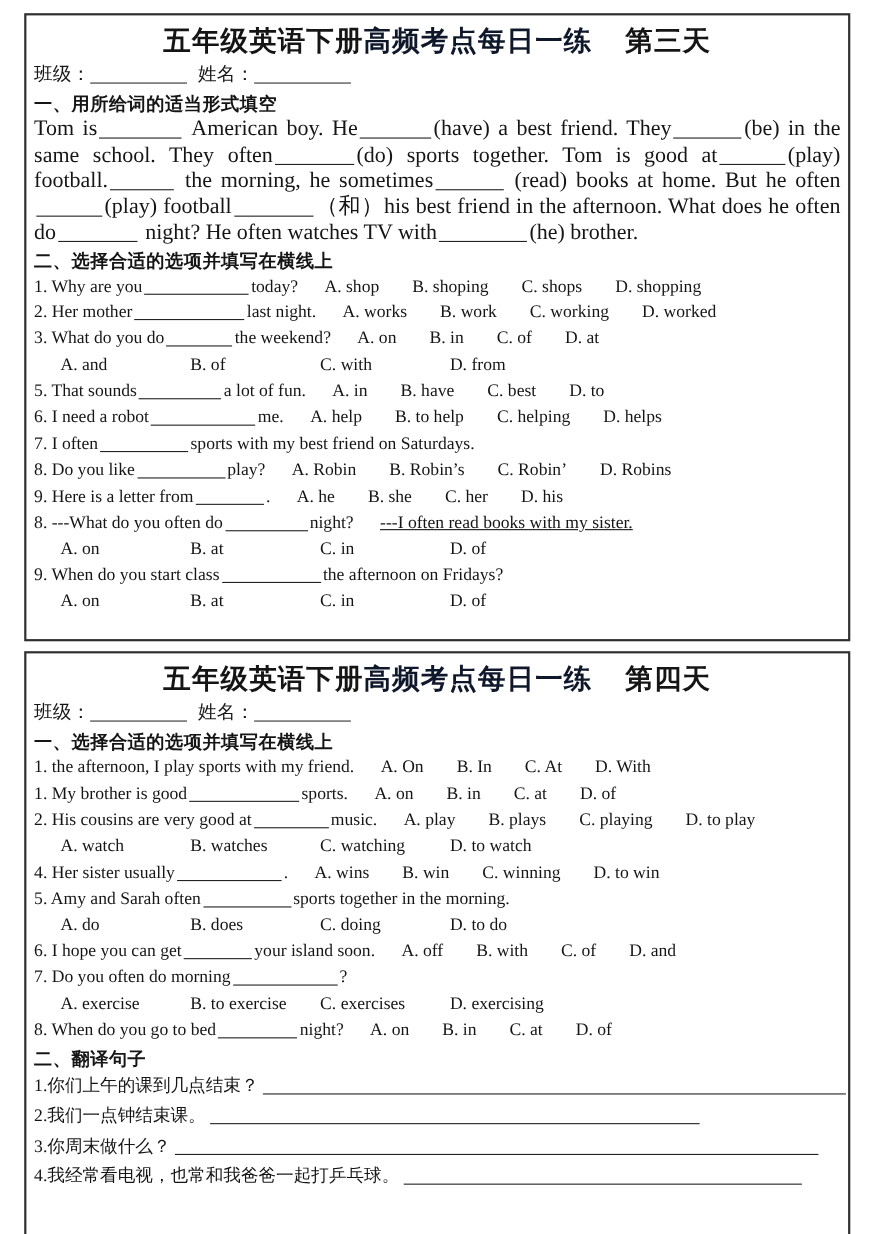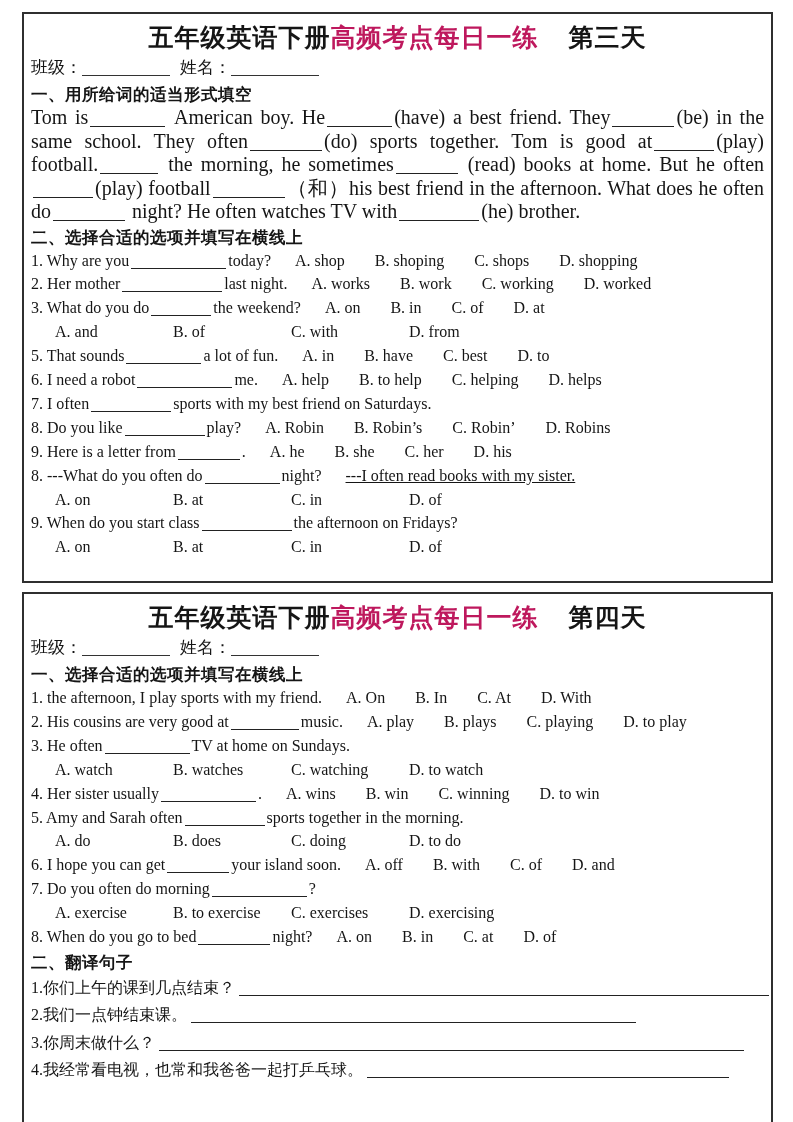--- a/index.html
+++ b/index.html
@@ -12,21 +12,21 @@
   .sheet { position:relative; width:793px; height:1122px; overflow:hidden; background:#fff; }
   .box {
     position:absolute; left:22px; width:751px;
     border:2px solid #2f2f2f; background:#fff;
     padding:0 7px; overflow:hidden;
   }
   .box1 { top:12px;  height:571px; }
   .box2 { top:592px; height:560px; }
 
   .title { text-align:center; font-size:25px; font-weight:bold; margin-top:7px; line-height:33px; letter-spacing:1px; }
-  .title .red { color:#be185d; }
+  .title .red { color:#0f172a; }
   .title .day { margin-left:30px; }
 
   .idline { text-align:left; font-size:17px; line-height:27px; padding-right:16px; }
   .idline .uline { display:inline-block; width:88px; height:16px; border-bottom:1.5px solid #333; vertical-align:-3px; }
   .idline .gap { display:inline-block; width:10px; }
 
   .sec { font-size:16.5px; font-weight:bold; line-height:23px; margin-top:2px; letter-spacing:0.5px; }
 
   .para { font-size:20px; line-height:23.5px; text-align:justify; }
 
@@ -130,28 +130,28 @@
     <div class="idline">
       <span>班级：</span><span class="uline"></span><span class="gap"></span><span>姓名：</span><span class="uline"></span>
     </div>
 
     <div class="sec">一、选择合适的选项并填写在横线上</div>
 
     <div class="q">
       <span>1. the afternoon, I play sports with my friend.</span><span class="opts"><span class="opt-i">A. On</span><span class="opt-i">B. In</span><span class="opt-i">C. At</span><span class="opt-i">D. With</span></span>
     </div>
 
+    <div class="q">
+      <span>1. My brother is good</span><span class="bl w100"></span><span>sports.</span><span class="opts"><span class="opt-i">A. on</span><span class="opt-i">B. in</span><span class="opt-i">C. at</span><span class="opt-i">D. of</span></span>
+    </div>
 
     <div class="q">
       <span>2. His cousins are very good at</span><span class="bl w68"></span><span>music.</span><span class="opts"><span class="opt-i">A. play</span><span class="opt-i">B. plays</span><span class="opt-i">C. playing</span><span class="opt-i">D. to play</span></span>
     </div>
 
-    <div class="q">
-      <span>3. He often</span><span class="bl w85"></span><span>TV at home on Sundays.</span>
-    </div>
     <div class="q optrow">
       <span class="opt">A. watch</span><span class="opt">B. watches</span><span class="opt">C. watching</span><span class="opt">D. to watch</span>
     </div>
 
     <div class="q">
       <span>4. Her sister usually</span><span class="bl w95"></span><span>.</span><span class="opts"><span class="opt-i">A. wins</span><span class="opt-i">B. win</span><span class="opt-i">C. winning</span><span class="opt-i">D. to win</span></span>
     </div>
 
     <div class="q">
       <span>5. Amy and Sarah often</span><span class="bl w80"></span><span>sports together in the morning.</span>

